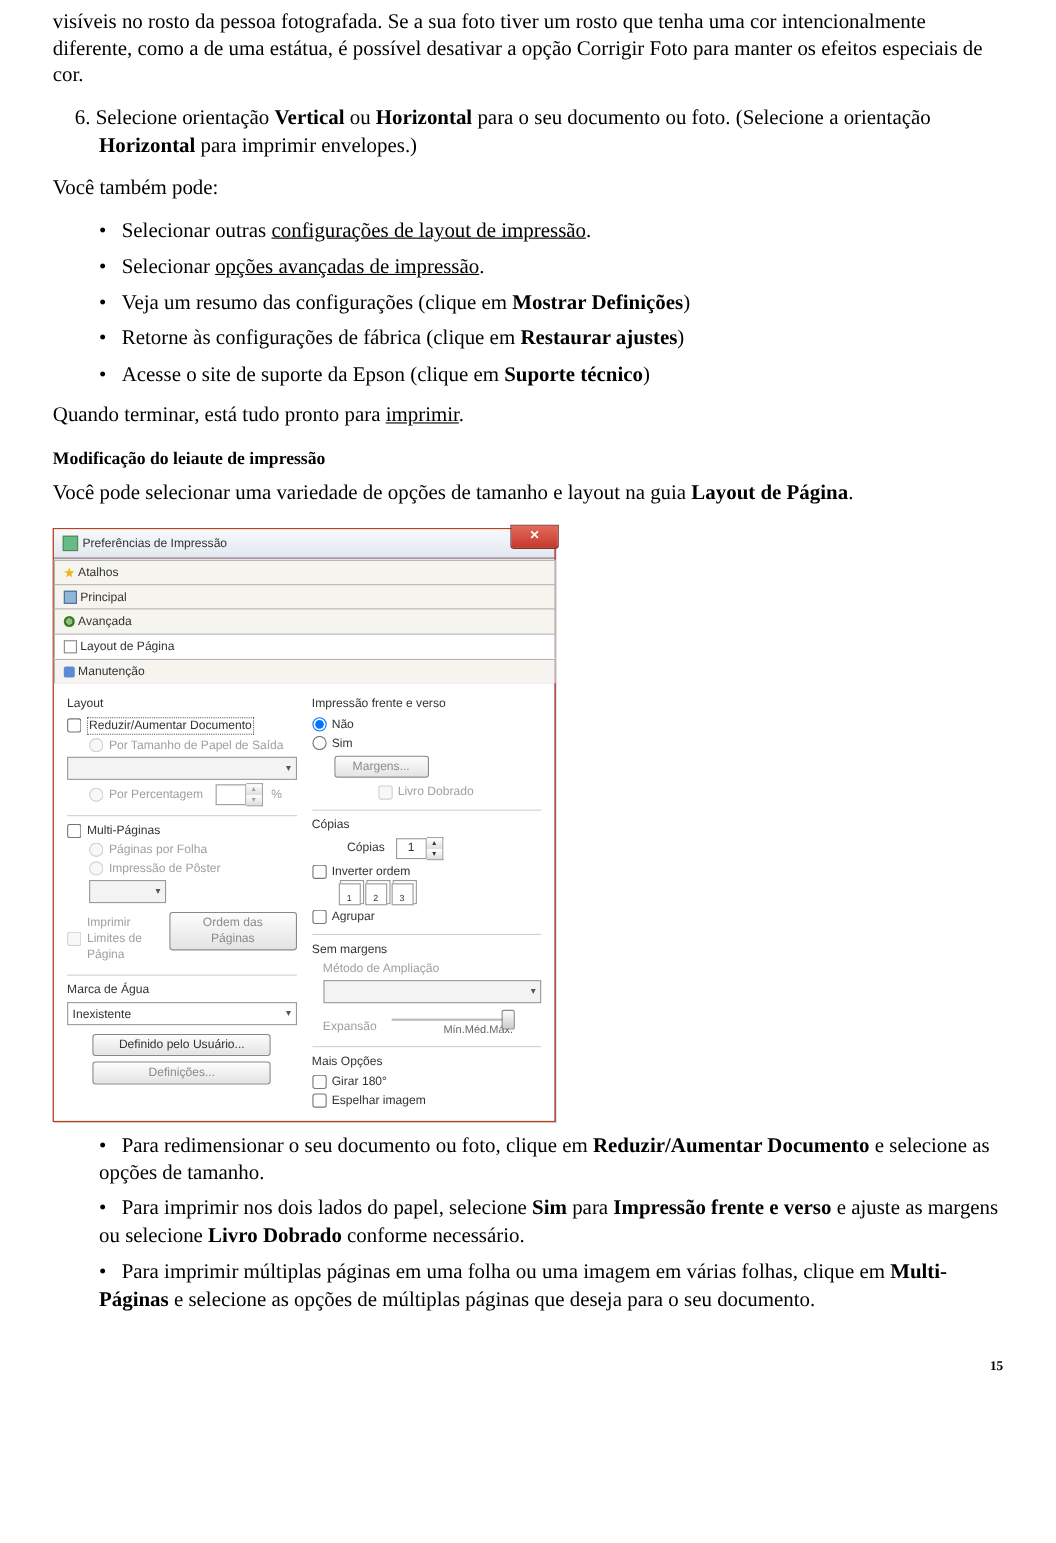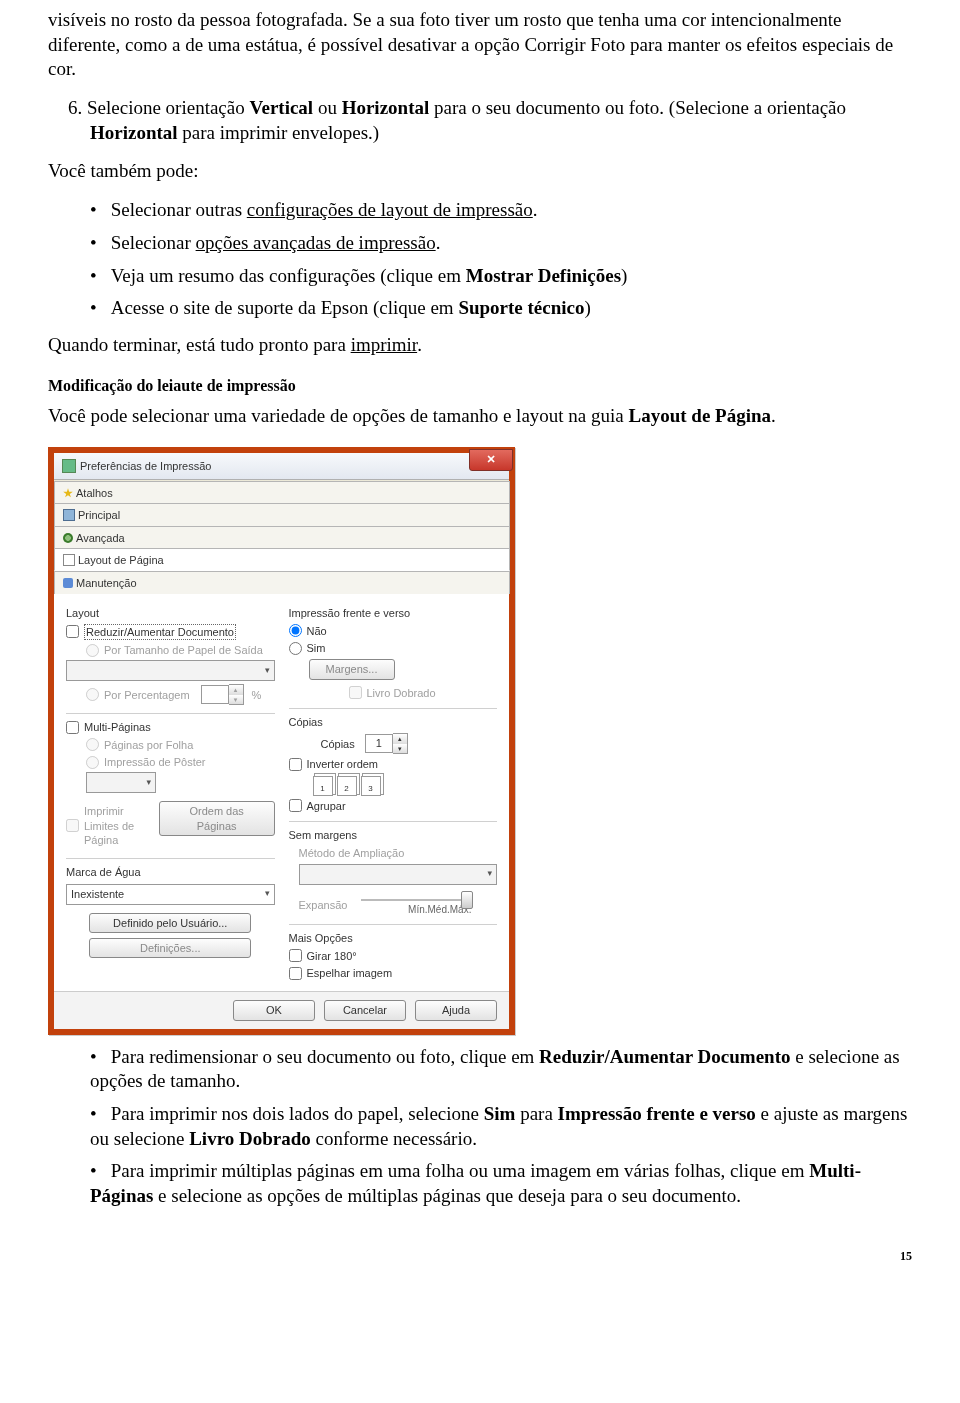--- a/index.html
+++ b/index.html
@@ -19,21 +19,21 @@
   .sublist { list-style: none; padding-left: 42px; margin: 6px 0 12px 0; }
   .sublist li::before { content: "•"; margin-right: 14px; }
   .numitem { padding-left: 42px; text-indent: -22px; margin: 10px 0 14px 0; }
   .bold { font-weight: bold; }
   .und { text-decoration: underline; }
   .sec-title { font-weight: bold; font-size: 16px; margin-top: 18px; margin-bottom: 6px;}
   .footer-pg { text-align: right; font-weight: bold; margin-top: 40px; font-size: 12px;}
   
   .dlg-wrap { margin: 18px 0 10px 0; }
   .dlg {
-    width: 455px; border: 6px solid #c2410c; background: #701a75;
+    width: 455px; border: 1px solid #c2410c; background: #701a75;
     font-family: Tahoma, Arial, sans-serif; font-size: 11px; color: #333;
     box-shadow: 1px 1px 0 #ccc;
   }
   .dlg-titlebar {
     height: 26px; background: linear-gradient(#f7f9fc,#e3e8f0);
     border-bottom: 1px solid #b0b0b0; position: relative; padding-left: 8px;
     display:flex; align-items:center; gap:4px;
   }
   .dlg-titlebar .app-icon { width:12px; height:12px; background:#6b8; border:1px solid #585; }
   .dlg-close {
@@ -98,20 +98,21 @@
 <p class="numitem">
   <span>6. </span><span>Selecione orientação </span><span class="bold">Vertical</span><span> ou </span><span class="bold">Horizontal</span><span> para o seu documento ou foto. (Selecione a orientação </span><span class="bold">Horizontal</span><span> para imprimir envelopes.)</span>
 </p>
 
 <p>Você também pode:</p>
 
 <ul class="sublist">
   <li><span>Selecionar outras </span><span class="und">configurações de layout de impressão</span><span>.</span></li>
   <li><span>Selecionar </span><span class="und">opções avançadas de impressão</span><span>.</span></li>
   <li><span>Veja um resumo das configurações (clique em </span><span class="bold">Mostrar Definições</span><span>)</span></li>
+  <li><span>Retorne às configurações de fábrica (clique em </span><span class="bold">Restaurar ajustes</span><span>)</span></li>
   <li><span>Acesse o site de suporte da Epson (clique em </span><span class="bold">Suporte técnico</span><span>)</span></li>
 </ul>
 
 <p><span>Quando terminar, está tudo pronto para </span><span class="und">imprimir</span><span>.</span></p>
 
 <p class="sec-title">Modificação do leiaute de impressão</p>
 <p><span>Você pode selecionar uma variedade de opções de tamanho e layout na guia </span><span class="bold">Layout de Página</span><span>.</span></p>
 
 <div class="dlg-wrap">
 <div class="dlg">
@@ -280,25 +281,20 @@
             <input type="checkbox" style="">
             <span>Girar 180°</span>
           </div>
       <div class="chk">
             <input type="checkbox" style="">
             <span>Espelhar imagem</span>
           </div>
     </div>
   </div>
 
-  <div class="dlg-footer">
-    <span class="btn">OK</span>
-    <span class="btn">Cancelar</span>
-    <span class="btn">Ajuda</span>
-  </div>
 </div>
 </div>
 
 <ul class="sublist">
   <li><span>Para redimensionar o seu documento ou foto, clique em </span><span class="bold">Reduzir/Aumentar Documento</span><span> e selecione as opções de tamanho.</span></li>
   <li><span>Para imprimir nos dois lados do papel, selecione </span><span class="bold">Sim</span><span> para </span><span class="bold">Impressão frente e verso</span><span> e ajuste as margens ou selecione </span><span class="bold">Livro Dobrado</span><span> conforme necessário.</span></li>
   <li><span>Para imprimir múltiplas páginas em uma folha ou uma imagem em várias folhas, clique em </span><span class="bold">Multi-Páginas</span><span> e selecione as opções de múltiplas páginas que deseja para o seu documento.</span></li>
 </ul>
 
 <div class="footer-pg">15</div>

